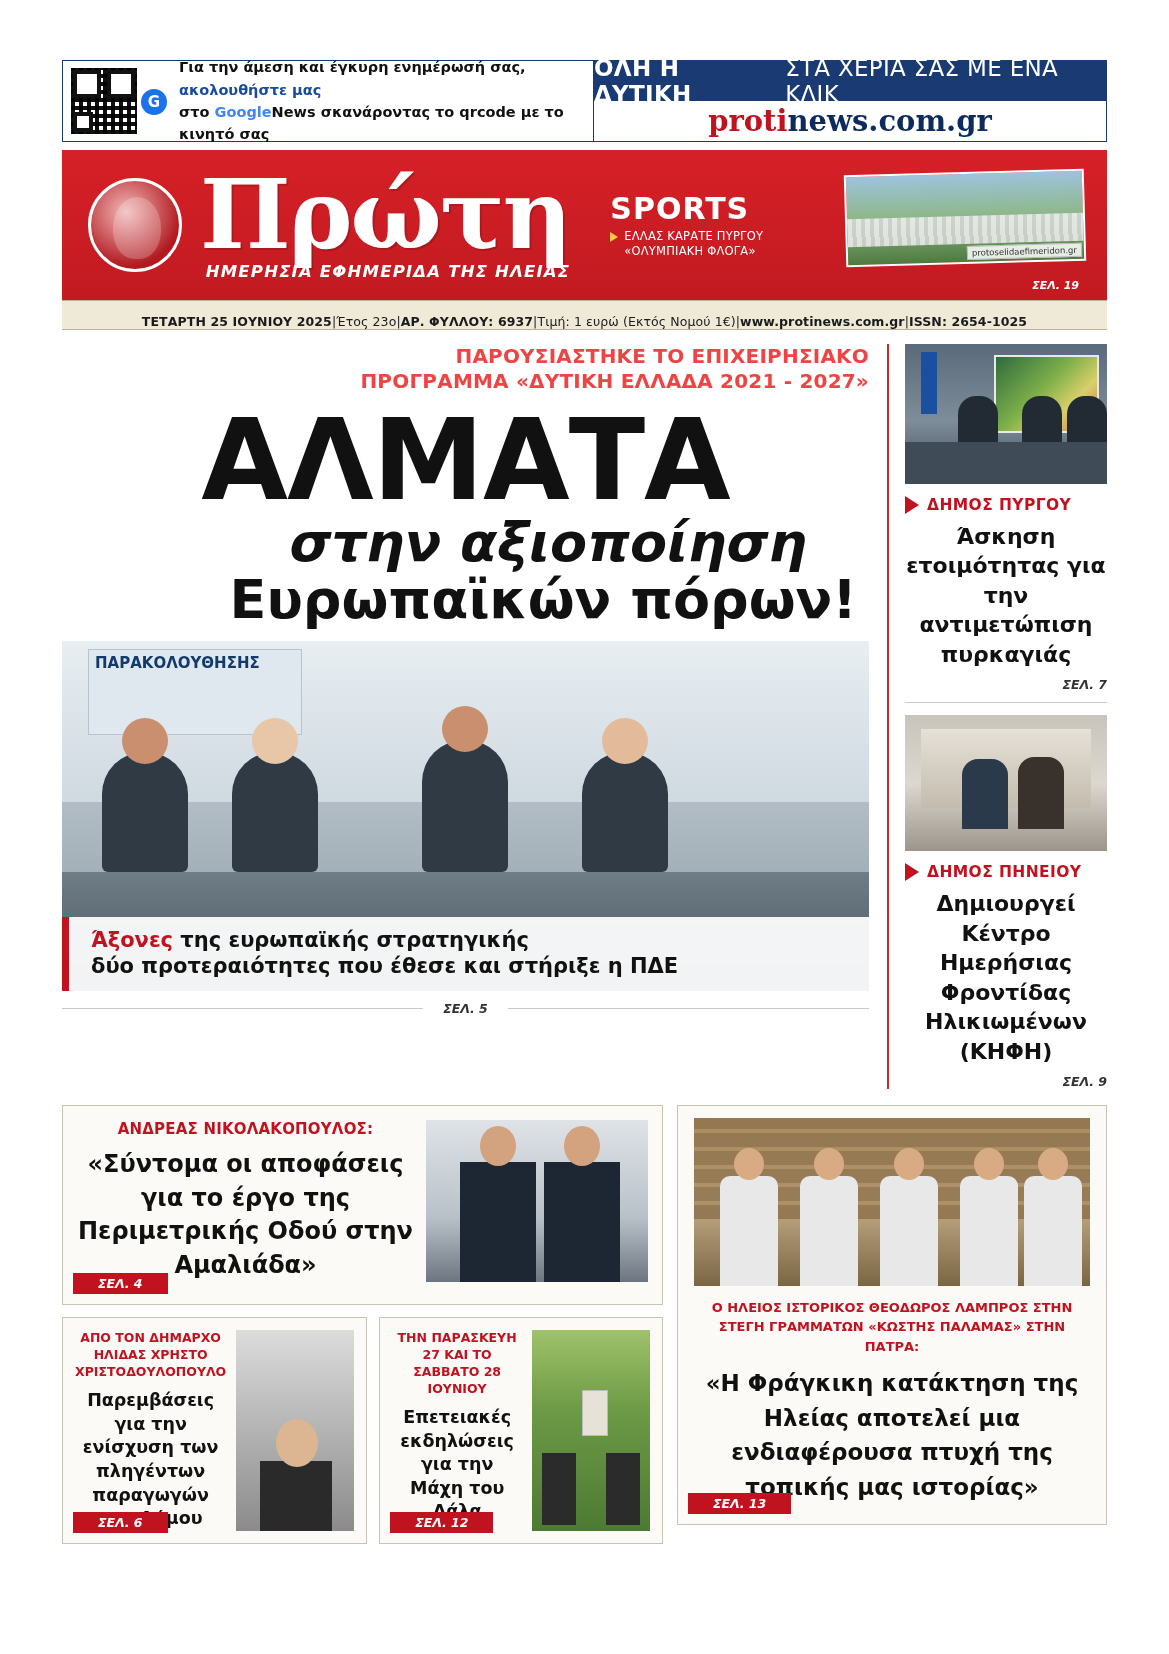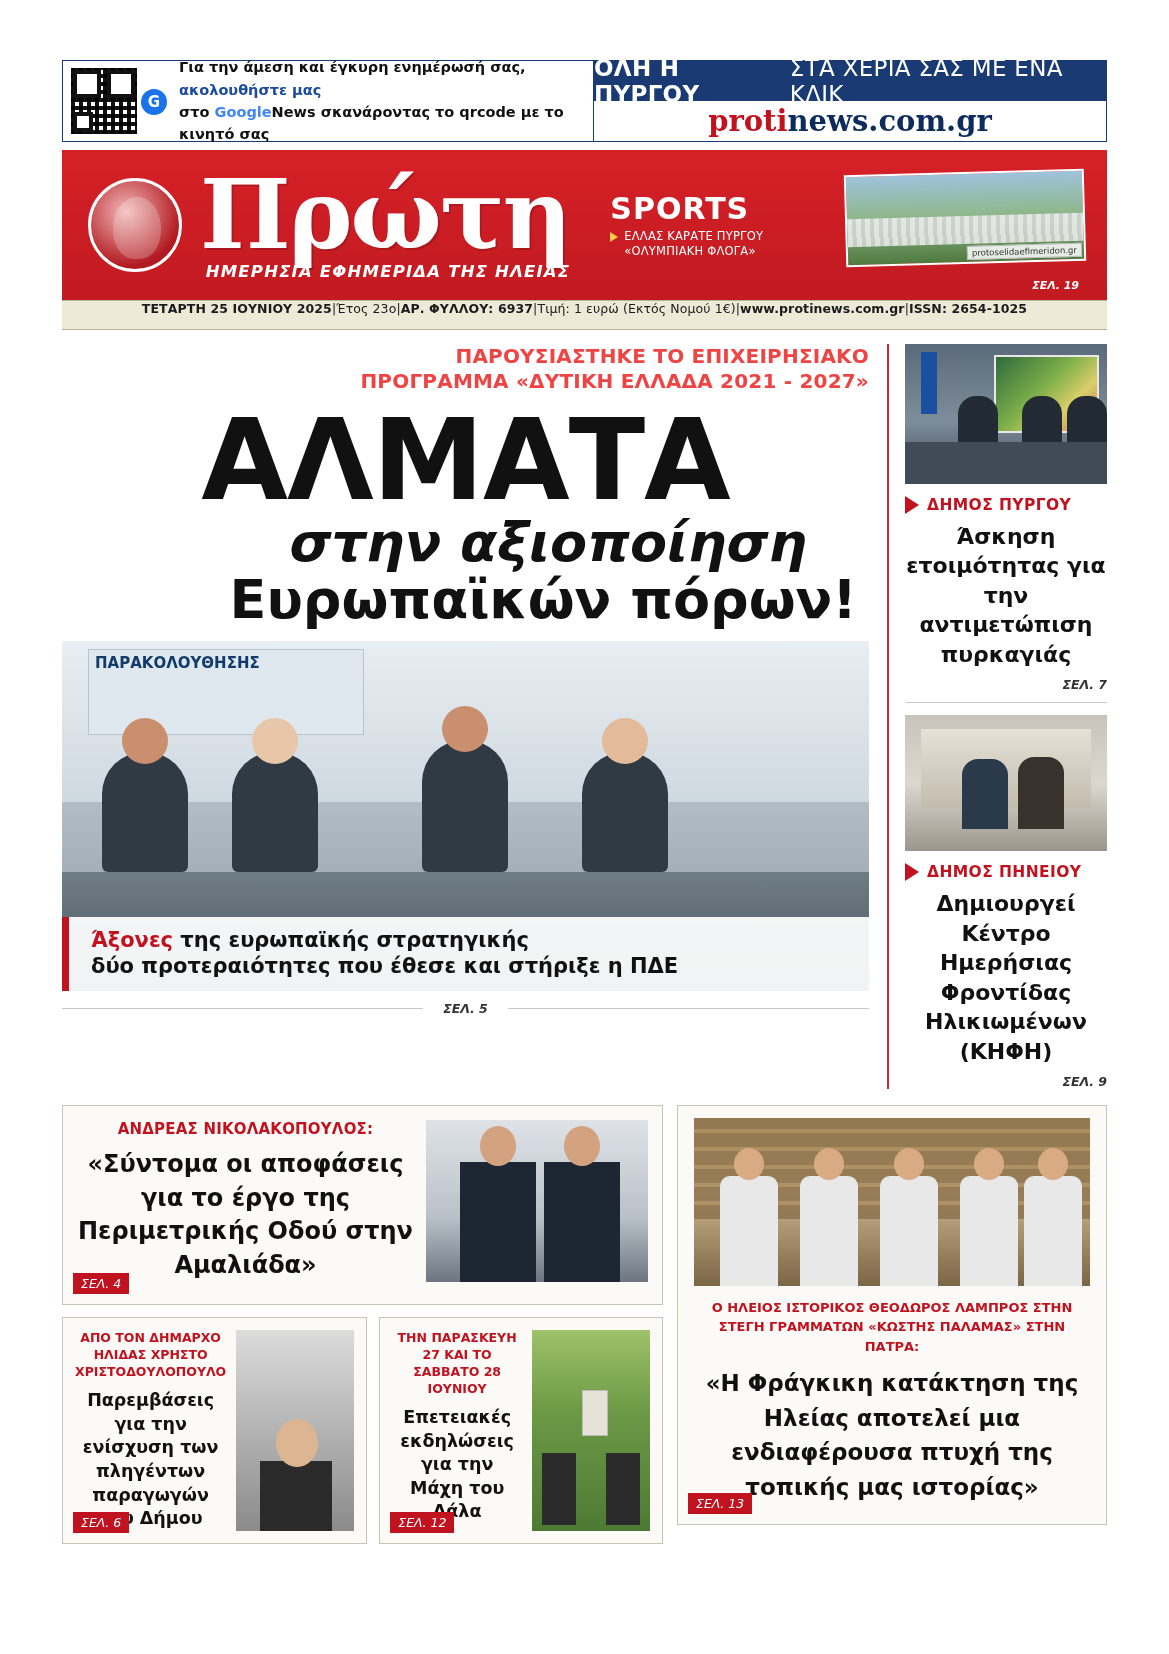--- a/index.html
+++ b/index.html
@@ -220,21 +220,21 @@
     font-style: italic;
   }
 
   
   .infobar {
     background: #efe9d8;
     border-top: 1px solid #b9b29c;
     border-bottom: 1px solid #b9b29c;
     height: 30px;
     display: flex;
-    align-items: flex-start;
+    align-items: flex-end;
     justify-content: center;
     font-size: 12.5px;
     font-weight: bold;
     letter-spacing: 0.1px;
     color: #1b1b1b;
   }
   .infobar .light { font-weight: normal; }
 
   
   .main {
@@ -289,21 +289,21 @@
     height: 350px;
     background: linear-gradient(180deg, #cfd8de 0%, #b9c4cc 35%, #8d9aa3 100%);
     overflow: hidden;
   }
   .lp-wall {
     position:absolute; left:0; right:0; top:0; height:46%;
     background: linear-gradient(180deg,#e8eef2,#cfd9e0);
   }
   .lp-banner {
     position: absolute; left: 26px; top: 8px;
-    width: 276px; height: 86px;
+    width: 214px; height: 86px;
     background: #dfe8ee;
     border: 1px solid #b7c4cd;
     color: #123a6b;
     font-size: 15px;
     font-weight: bold;
     padding: 4px 6px;
   }
   .lp-table {
     position: absolute; left: 0; right: 0; bottom: 0; height: 34%;
     background: linear-gradient(180deg,#6f7d87,#4a565f);
@@ -449,23 +449,23 @@
   .card-b .pic.field { background: linear-gradient(180deg,#9fc26a 0%, #6d9a46 40%, #4d7a33 100%); }
   .pic .stone { position:absolute; left:42%; top:30%; width:26px;height:46px;background:#e6e2d8;border:1px solid #bbb;}
   .pic .evz { position:absolute; bottom:6px; width:34px; height:72px; background:#2b2b2b; }
 
   .sel-badge {
     position: absolute;
     left: 10px; bottom: 10px;
     background: #c1121f;
     color: #fff;
     font-size: 12.5px;
-    font-weight: normal;
+    font-weight: bold;
     font-style: italic;
-    padding: 3px 8px;
+    padding: 3px 25px;
   }
   .card-right { height: 100%; padding: 12px 16px 20px; display: flex; flex-direction: column; }
   .card-right .pic {
     height: 192px;
     background: linear-gradient(180deg,#b79a6f 0%, #cbb48c 45%, #7a6545 100%);
     position: relative; overflow: hidden;
   }
   .card-right .pic .shelf {
     position:absolute; left:0; right:0; top:0; height:60%;
     background: repeating-linear-gradient(0deg,#8a6f4a 0 14px,#a98a5e 14px 18px);
@@ -501,21 +501,21 @@
         <div>
           <span>Για την </span><span class="b">άμεση και έγκυρη ενημέρωσή σας, </span><span class="blue">ακολουθήστε μας</span>
         </div>
         <div>
           <span>στο </span><span class="g-blue">Google</span><span>News</span><span class="b"> σκανάροντας </span><span>το qrcode με το κινητό σας</span>
         </div>
       </div>
     </div>
     <div class="promo-right">
       <div class="promo-right-top">
-        <b>ΟΛΗ Η ΠΥΡΓΟΥ</b>&nbsp;<span class="thin">ΣΤΑ ΧΕΡΙΑ ΣΑΣ ΜΕ ΕΝΑ ΚΛΙΚ</span>
+        <b>ΟΛΗ Η ΔΥΤΙΚΗ</b>&nbsp;<span class="thin">ΣΤΑ ΧΕΡΙΑ ΣΑΣ ΜΕ ΕΝΑ ΚΛΙΚ</span>
       </div>
       <div class="promo-right-bot">
         <span class="pn-red">proti</span>
           <span class="pn-dark">news.com.gr</span>
       </div>
     </div>
   </div>
 
   <div class="masthead">
     <div class="logo-coin"></div>

